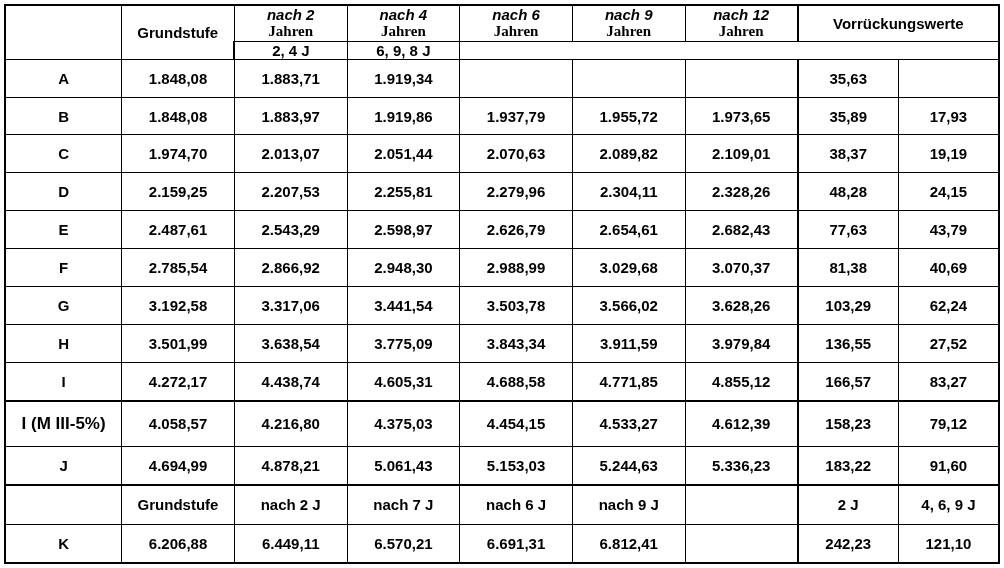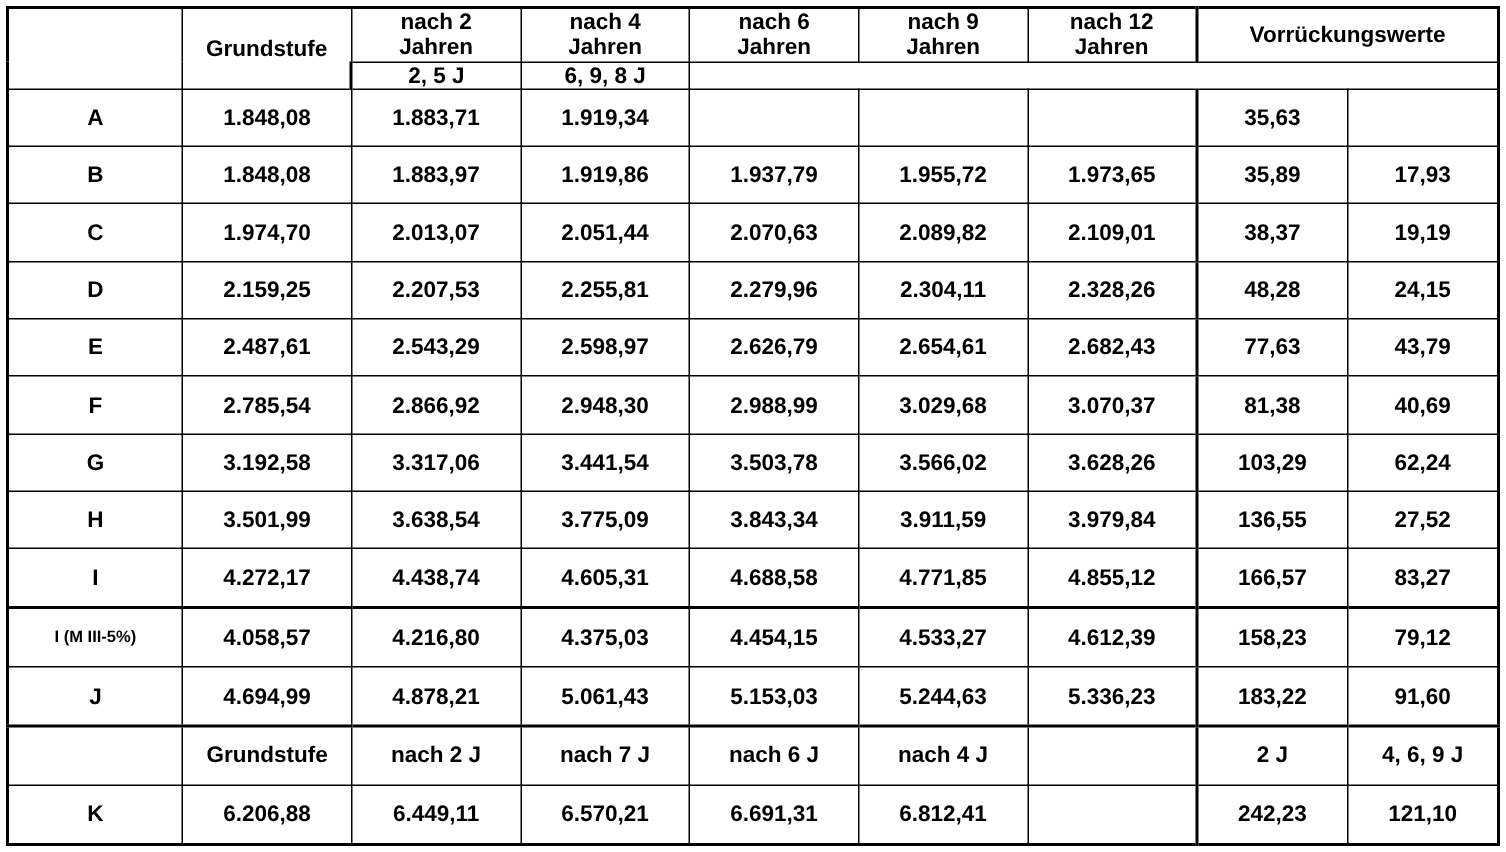--- a/index.html
+++ b/index.html
@@ -43,32 +43,32 @@
   }
   .col-label { width: 116px; }
   .col-val   { width: 112px; }
   .col-vor   { width: 100px; }
 
   
   .hdr {
     font-size: 15px;
     line-height: 1.15;
   }
-  .hdr .l1 { display: block; }
-  .hdr .l2 { display: block; }
+  .hdr .l1 { display: block; font-style: italic; }
+  .hdr .l2 { display: block; font-family: Liberation Serif, serif; }
 
   
   .sep-left { border-left: 2px solid #000000 !important; }
   .heavy-top { border-top: 2px solid #000000 !important; }
 
   .rowlabel {
     font-weight: bold;
   }
   .rowlabel.small {
-    font-size: 11px;
+    font-size: 17px;
   }
   .subhdr { font-size: 15px; }
 </style>
 </head>
 <body>
 
 <div class="sheet">
   <table class="grid">
     <colgroup>
       <col class="col-label">
@@ -101,21 +101,21 @@
           <span class="l1">nach 9</span>
           <span class="l2">Jahren</span>
         </td>
         <td class="hdr">
           <span class="l1">nach 12</span>
           <span class="l2">Jahren</span>
         </td>
         <td colspan="2" class="hdr sep-left">Vorrückungswerte</td>
       </tr>
       <tr>
-        <td class="hdr sep-left">2, 5 J</td>
+        <td class="hdr sep-left">2, 4 J</td>
         <td class="hdr">6, 9, 8 J</td>
       </tr>
     </thead>
     <tbody>
 
       <tr>
         <td class="rowlabel">A</td>
         <td>1.848,08</td>
         <td>1.883,71</td>
         <td>1.919,34</td>
@@ -245,21 +245,21 @@
         <td class="sep-left">183,22</td>
         <td>91,60</td>
       </tr>
 
       <tr>
         <td class="rowlabel heavy-top"></td>
         <td class="subhdr heavy-top">Grundstufe</td>
         <td class="subhdr heavy-top">nach 2 J</td>
         <td class="subhdr heavy-top">nach 7 J</td>
         <td class="subhdr heavy-top">nach 6 J</td>
-        <td class="subhdr heavy-top">nach 4 J</td>
+        <td class="subhdr heavy-top">nach 9 J</td>
         <td class="subhdr heavy-top"></td>
         <td class="subhdr sep-left heavy-top">2 J</td>
         <td class="subhdr heavy-top">4, 6, 9 J</td>
       </tr>
 
       <tr>
         <td class="rowlabel">K</td>
         <td>6.206,88</td>
         <td>6.449,11</td>
         <td>6.570,21</td>

